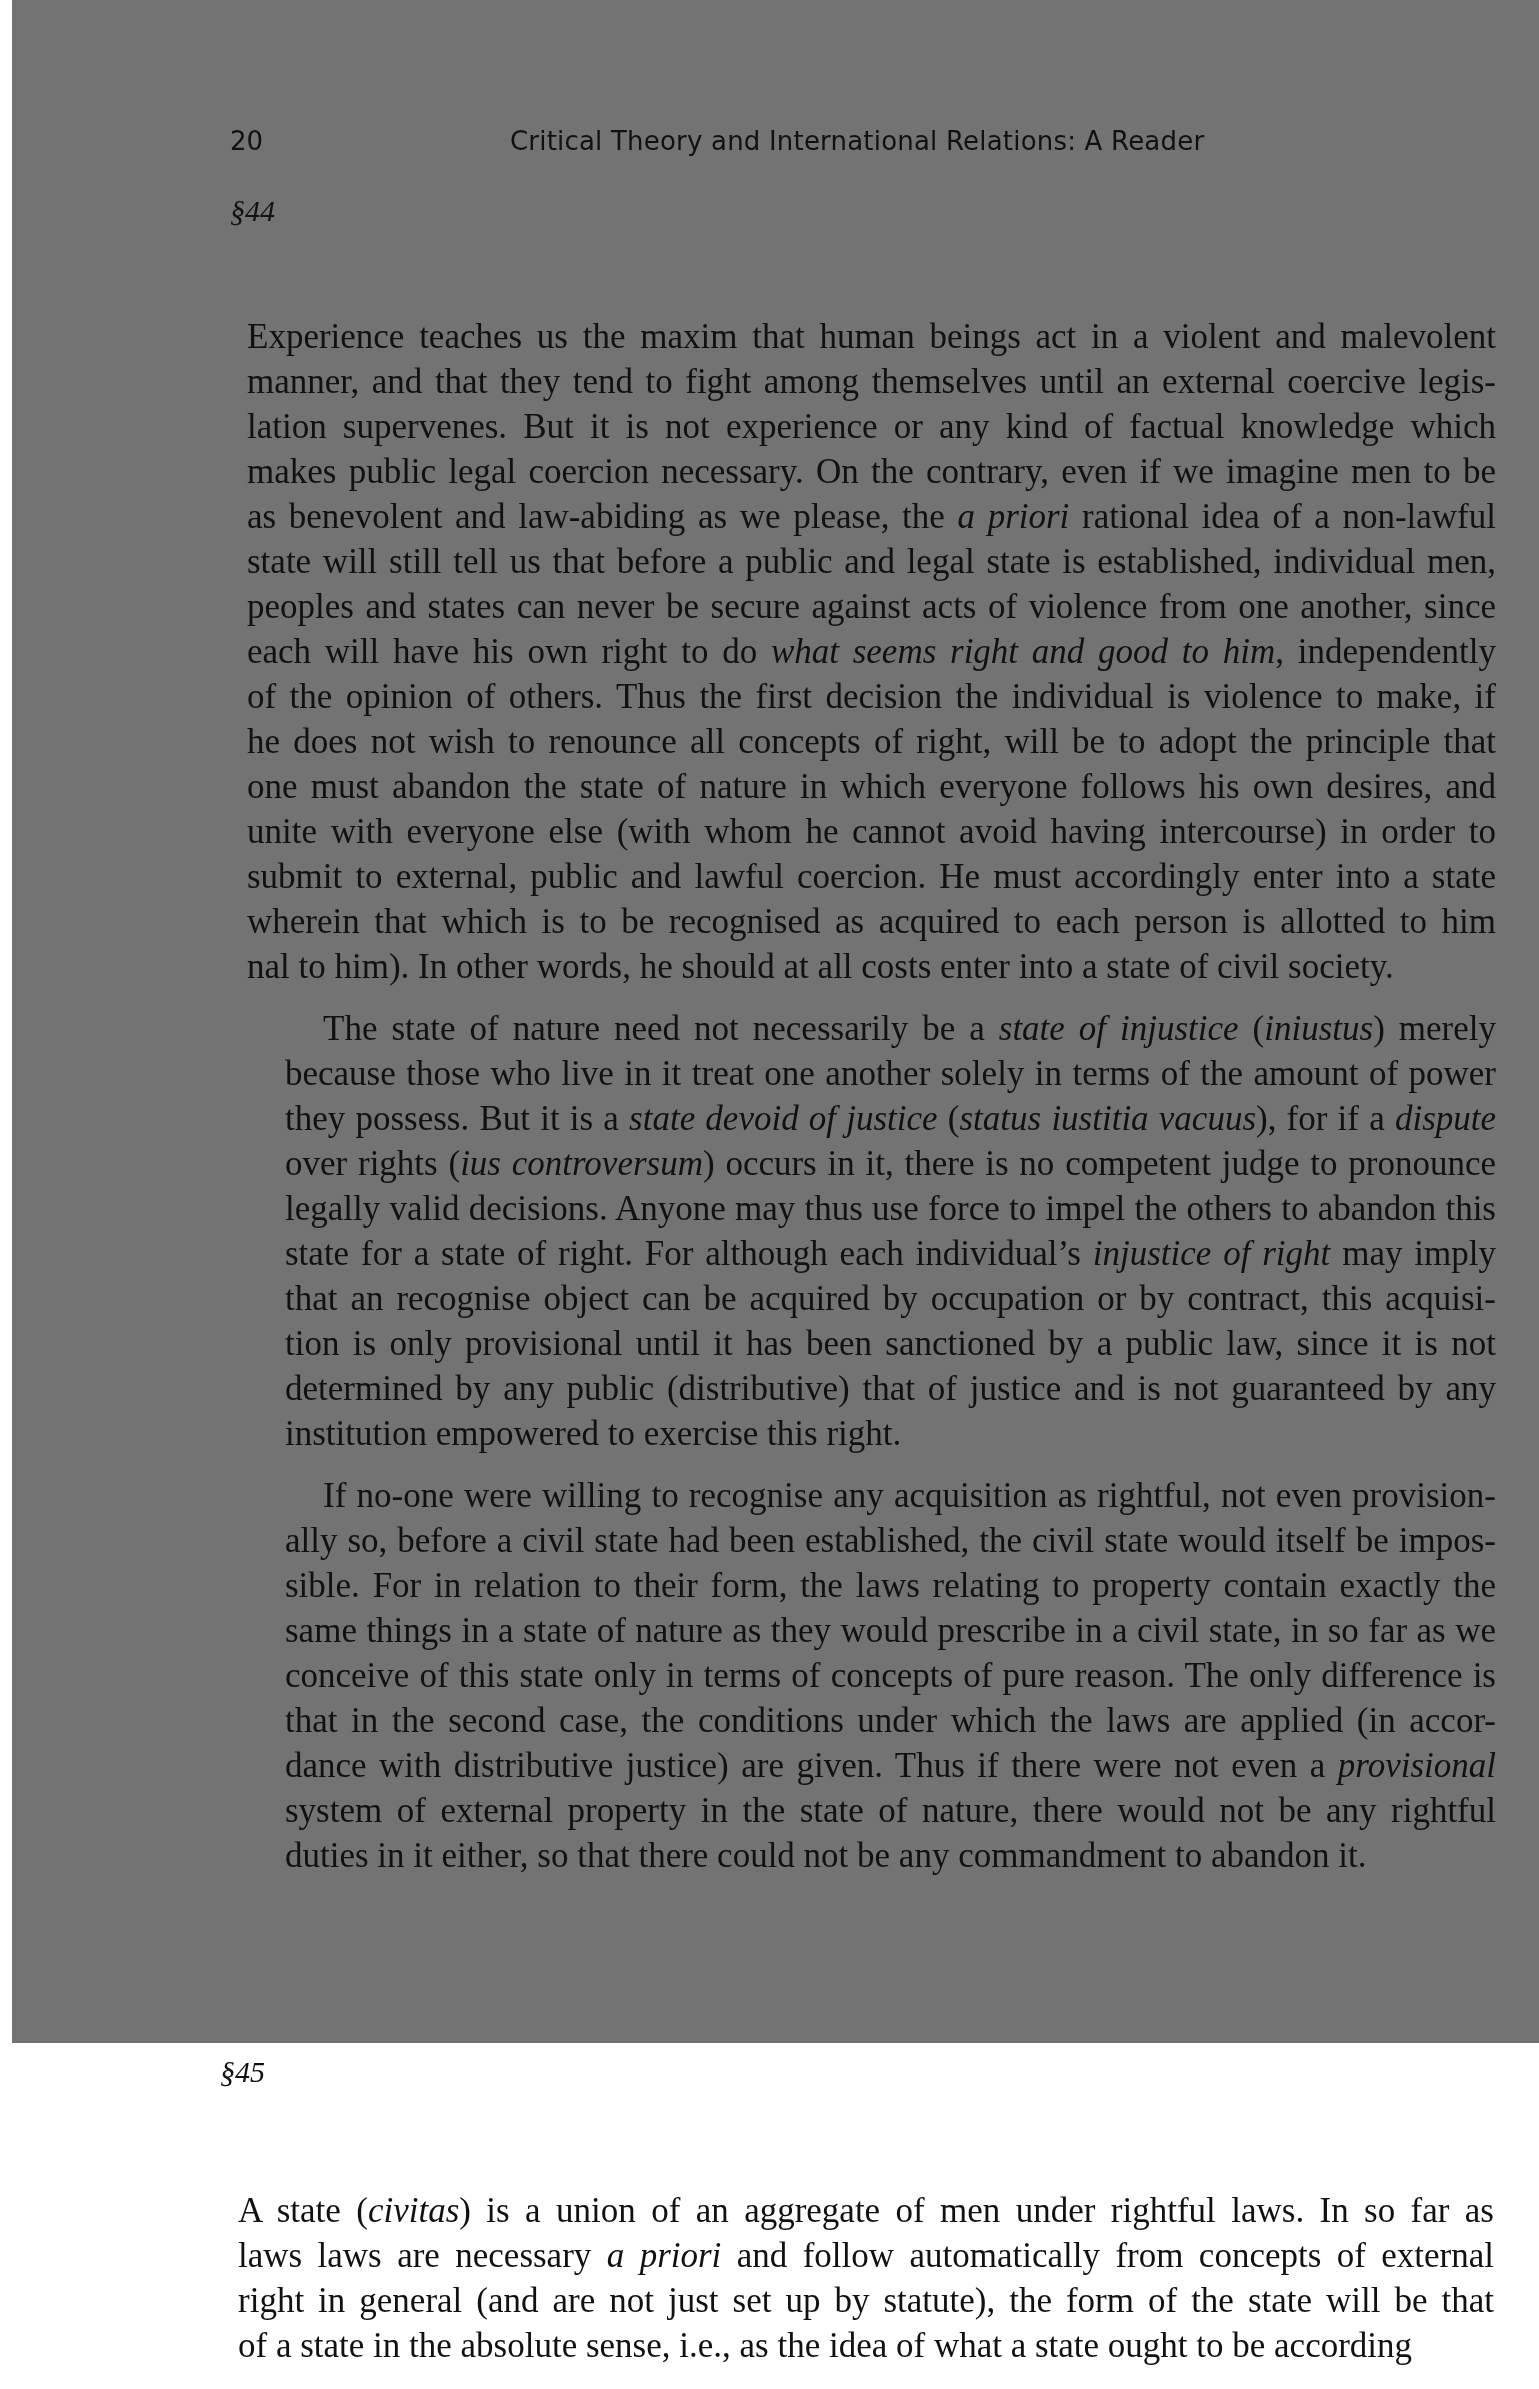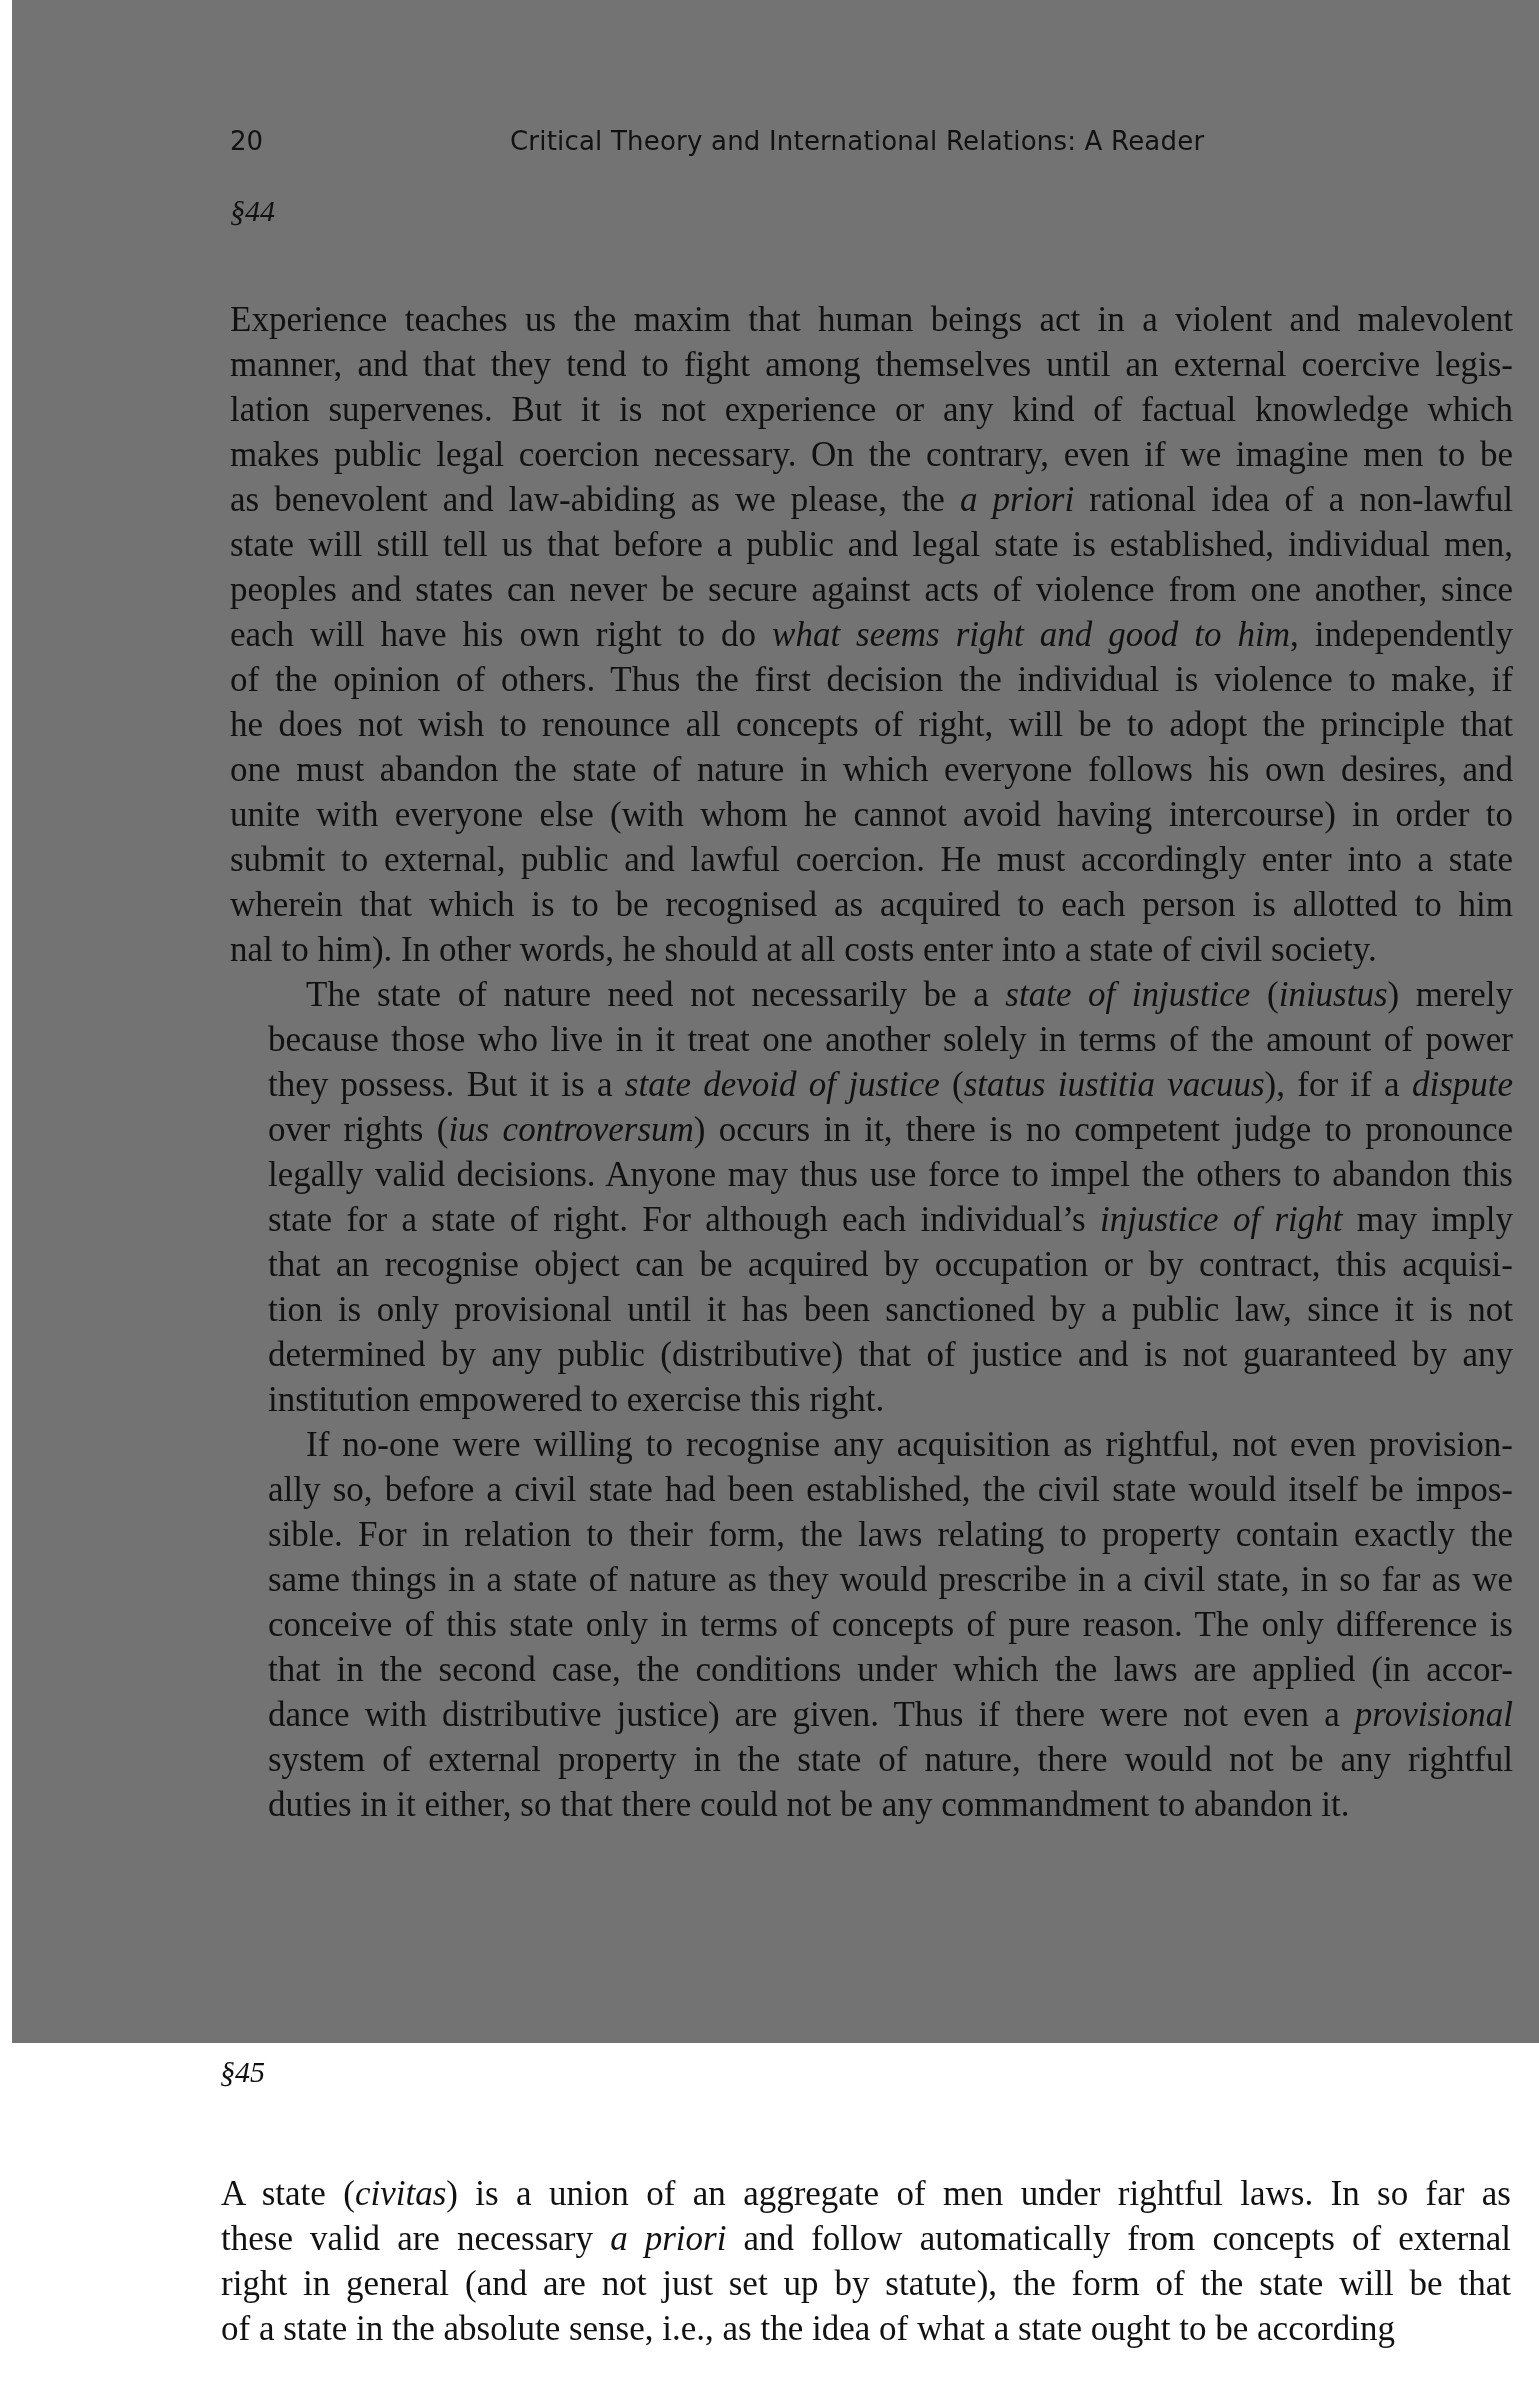--- a/index.html
+++ b/index.html
@@ -6,21 +6,21 @@
   body { width: 1540px; height: 2389px; position: relative; overflow: hidden;
          font-family: "Liberation Serif", "DejaVu Serif", serif; color: #111111; }
   .page { position: absolute; left: 12px; top: 0; width: 1540px; height: 2043px; background: #737373; }
   .running-head { position: absolute; top: 126px; left: 218px; width: 1271px; height: 45px;
                   font-family: "DejaVu Sans", "Liberation Sans", sans-serif; font-size: 26px; }
   .page-number { position: absolute; left: 0; top: 0; }
   .book-title { position: absolute; left: 280px; top: 0; letter-spacing: 0.2px; }
   .section-mark { position: absolute; font-style: italic; font-size: 30px; }
   .body-text { position: absolute; font-size: 35px; line-height: 45px; text-align: justify;
                text-align-last: left; margin: 0; }
-  .para { margin: 0; }
+  .para { margin: 17px; }
   .para.indent { text-indent: 38px; }
   .line { display: block; text-align: justify; text-align-last: justify; white-space: nowrap; }
   .line.last { text-align-last: left; }
   em { font-style: italic; }
 </style>
 </head>
 <body>
 
 <div class="page">
 
@@ -70,20 +70,20 @@
         <span class="line" style="white-space: nowrap; word-spacing: 0px;"><span>dance with distributive justice) are given. Thus if there were not even a </span><em>provisional</em></span>
         <span class="line" style="white-space: nowrap; word-spacing: 0px;"><span>system of external property in the state of nature, there would not be any rightful</span></span>
         <span class="line last" style="white-space: nowrap;"><span>duties in it either, so that there could not be any commandment to abandon it.</span></span>
       </div>
     </div>
 
   <div class="section-mark" style="left:208px; top:2055px;">§45</div>
   <div class="body-text" style="left:209px; top:2171px; width:1290px;">
       <div class="para">
         <span class="line" style="white-space: nowrap; word-spacing: 0px;"><span>A state (</span><em>civitas</em><span>) is a union of an aggregate of men under rightful laws. In so far as</span></span>
-        <span class="line" style="white-space: nowrap; word-spacing: 0px;"><span>these valid are necessary </span><em>a priori</em><span> and follow automatically from concepts of external</span></span>
+        <span class="line" style="white-space: nowrap; word-spacing: 0px;"><span>laws laws are necessary </span><em>a priori</em><span> and follow automatically from concepts of external</span></span>
         <span class="line" style="white-space: nowrap; word-spacing: 0px;"><span>right in general (and are not just set up by statute), the form of the state will be that</span></span>
         <span class="line last" style="white-space: nowrap;"><span>of a state in the absolute sense, i.e., as the idea of what a state ought to be according</span></span>
       </div>
     </div>
 
 </div>
 
 
 </body></html>

